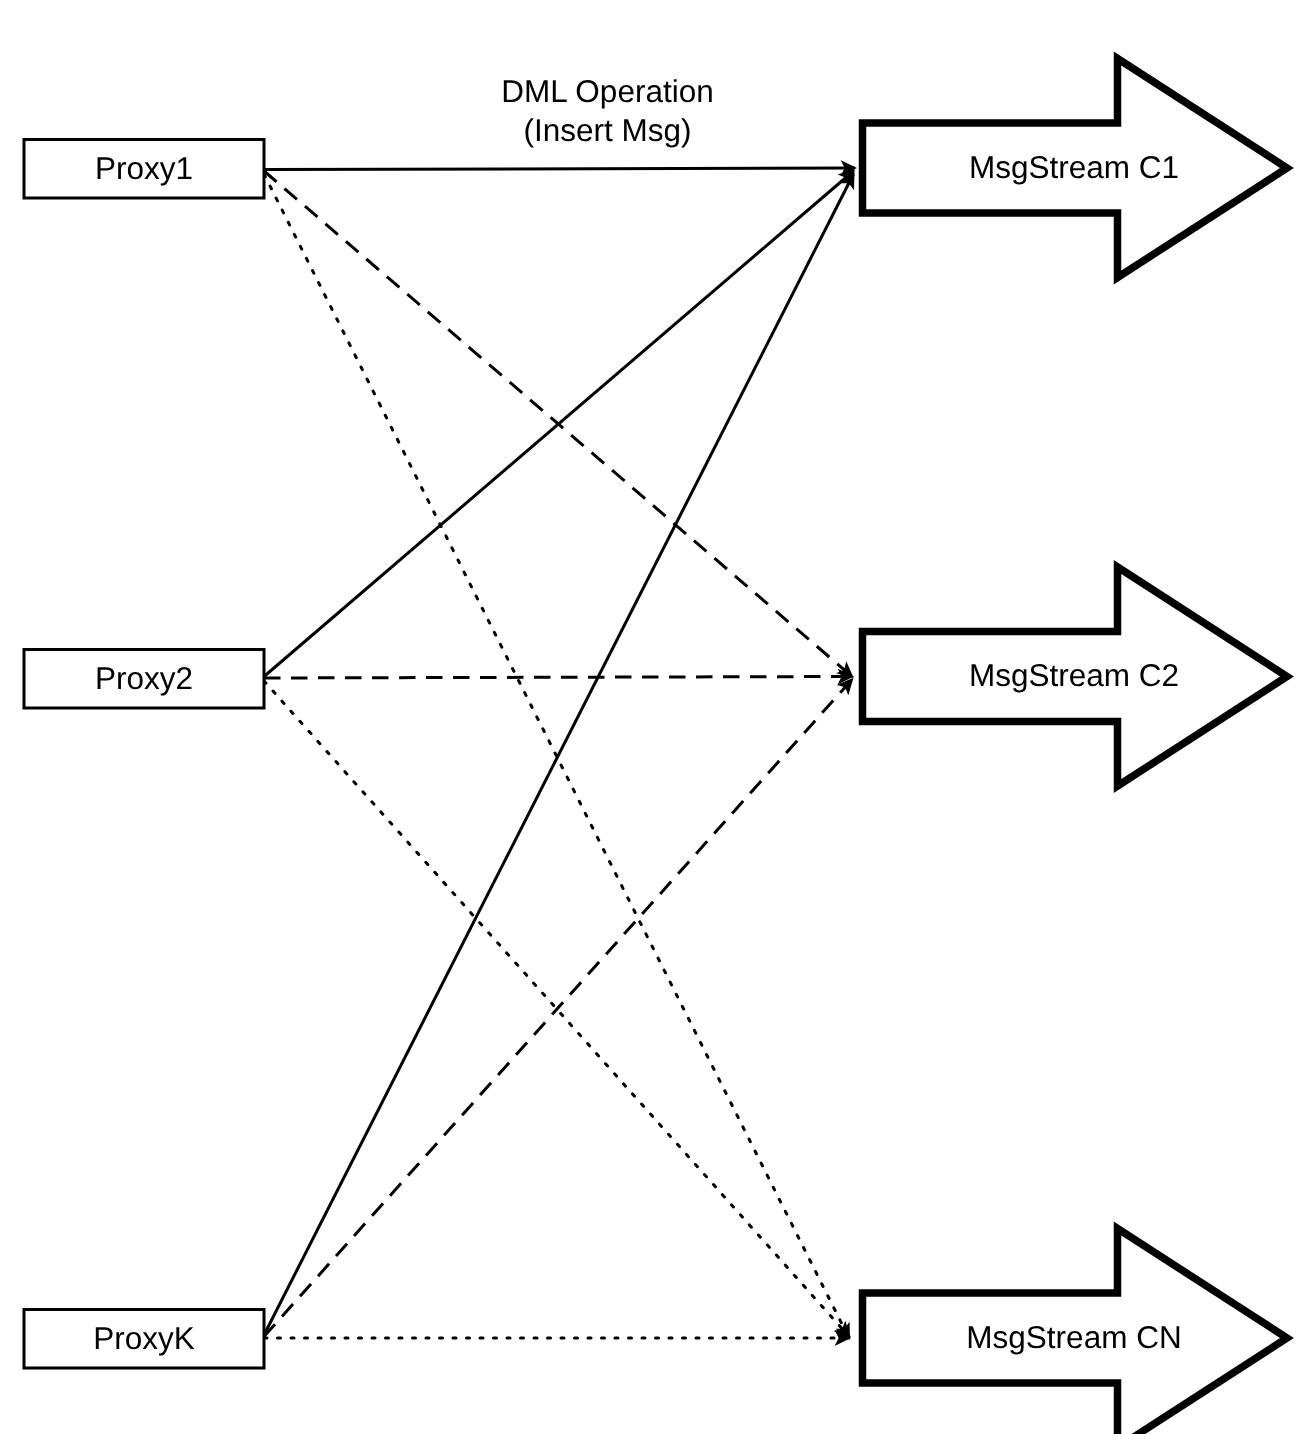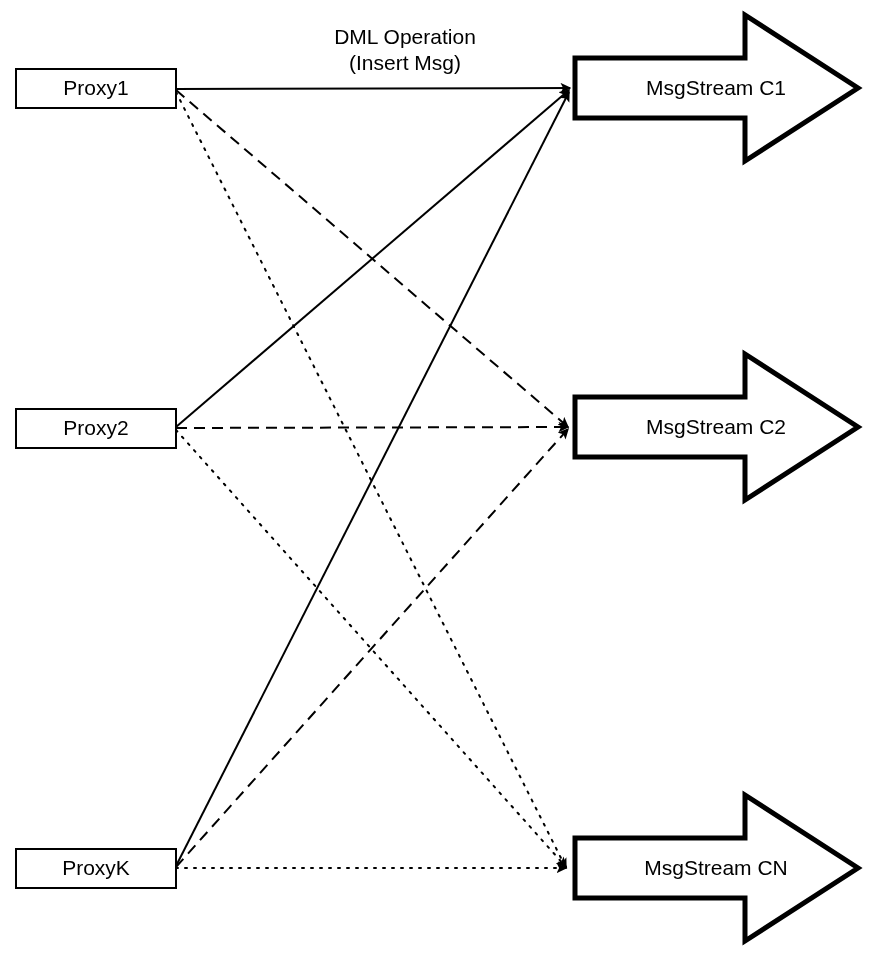--- a/index.html
+++ b/index.html
@@ -11,20 +11,21 @@
     width: 875px;
     height: 956px;
     font-family: "Liberation Sans", sans-serif;
     overflow: hidden;
   }
   #diagram-root {
     position: relative;
     width: 875px;
     height: 792px;
     background: #ffffff;
+    margin-top: 24px;
   }
   svg#diagram-svg {
     display: block;
     width: 875px;
     height: 956px;
   }
   .node-box-rect {
     fill: #ffffff;
     stroke: #000000;
     stroke-width: 2;

